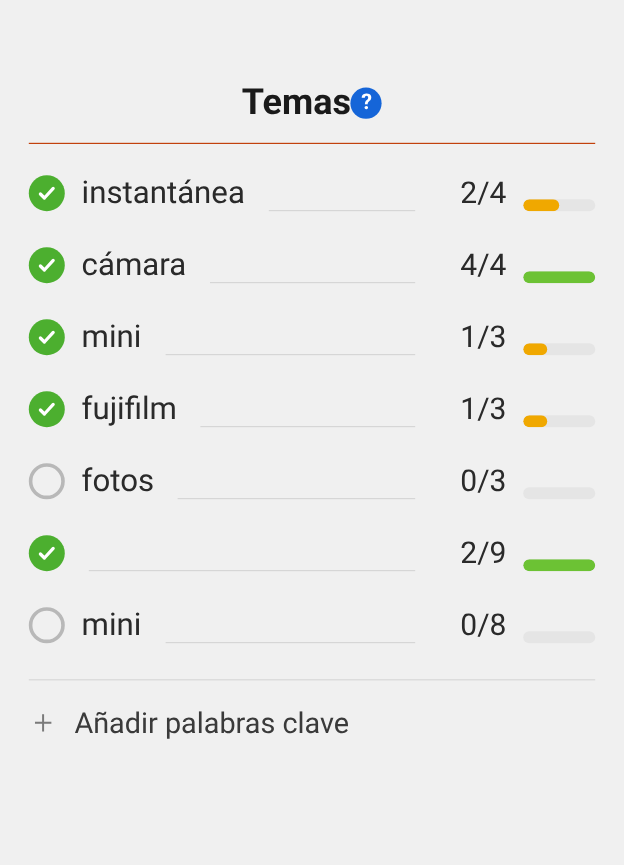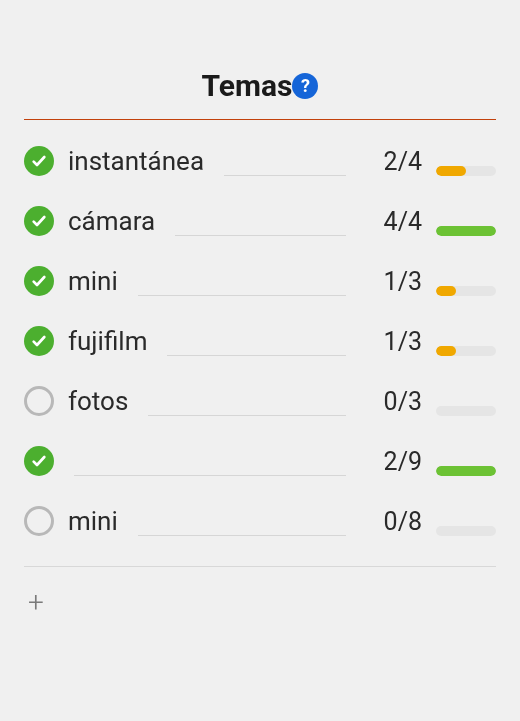--- a/index.html
+++ b/index.html
@@ -218,15 +218,16 @@
         <div class="spacer"></div>
         <span class="count">0/8</span>
         <div class="bar">
           <div class="bar-fill" style="width: 0%; background: transparent;"></div>
         </div>
       </div>
     </div>
 
   <div class="footer">
     <span class="plus-icon">+</span>
+    <span class="footer-label">Añadir palabras clave</span>
   </div>
 
 </div>
 
 </body></html>

